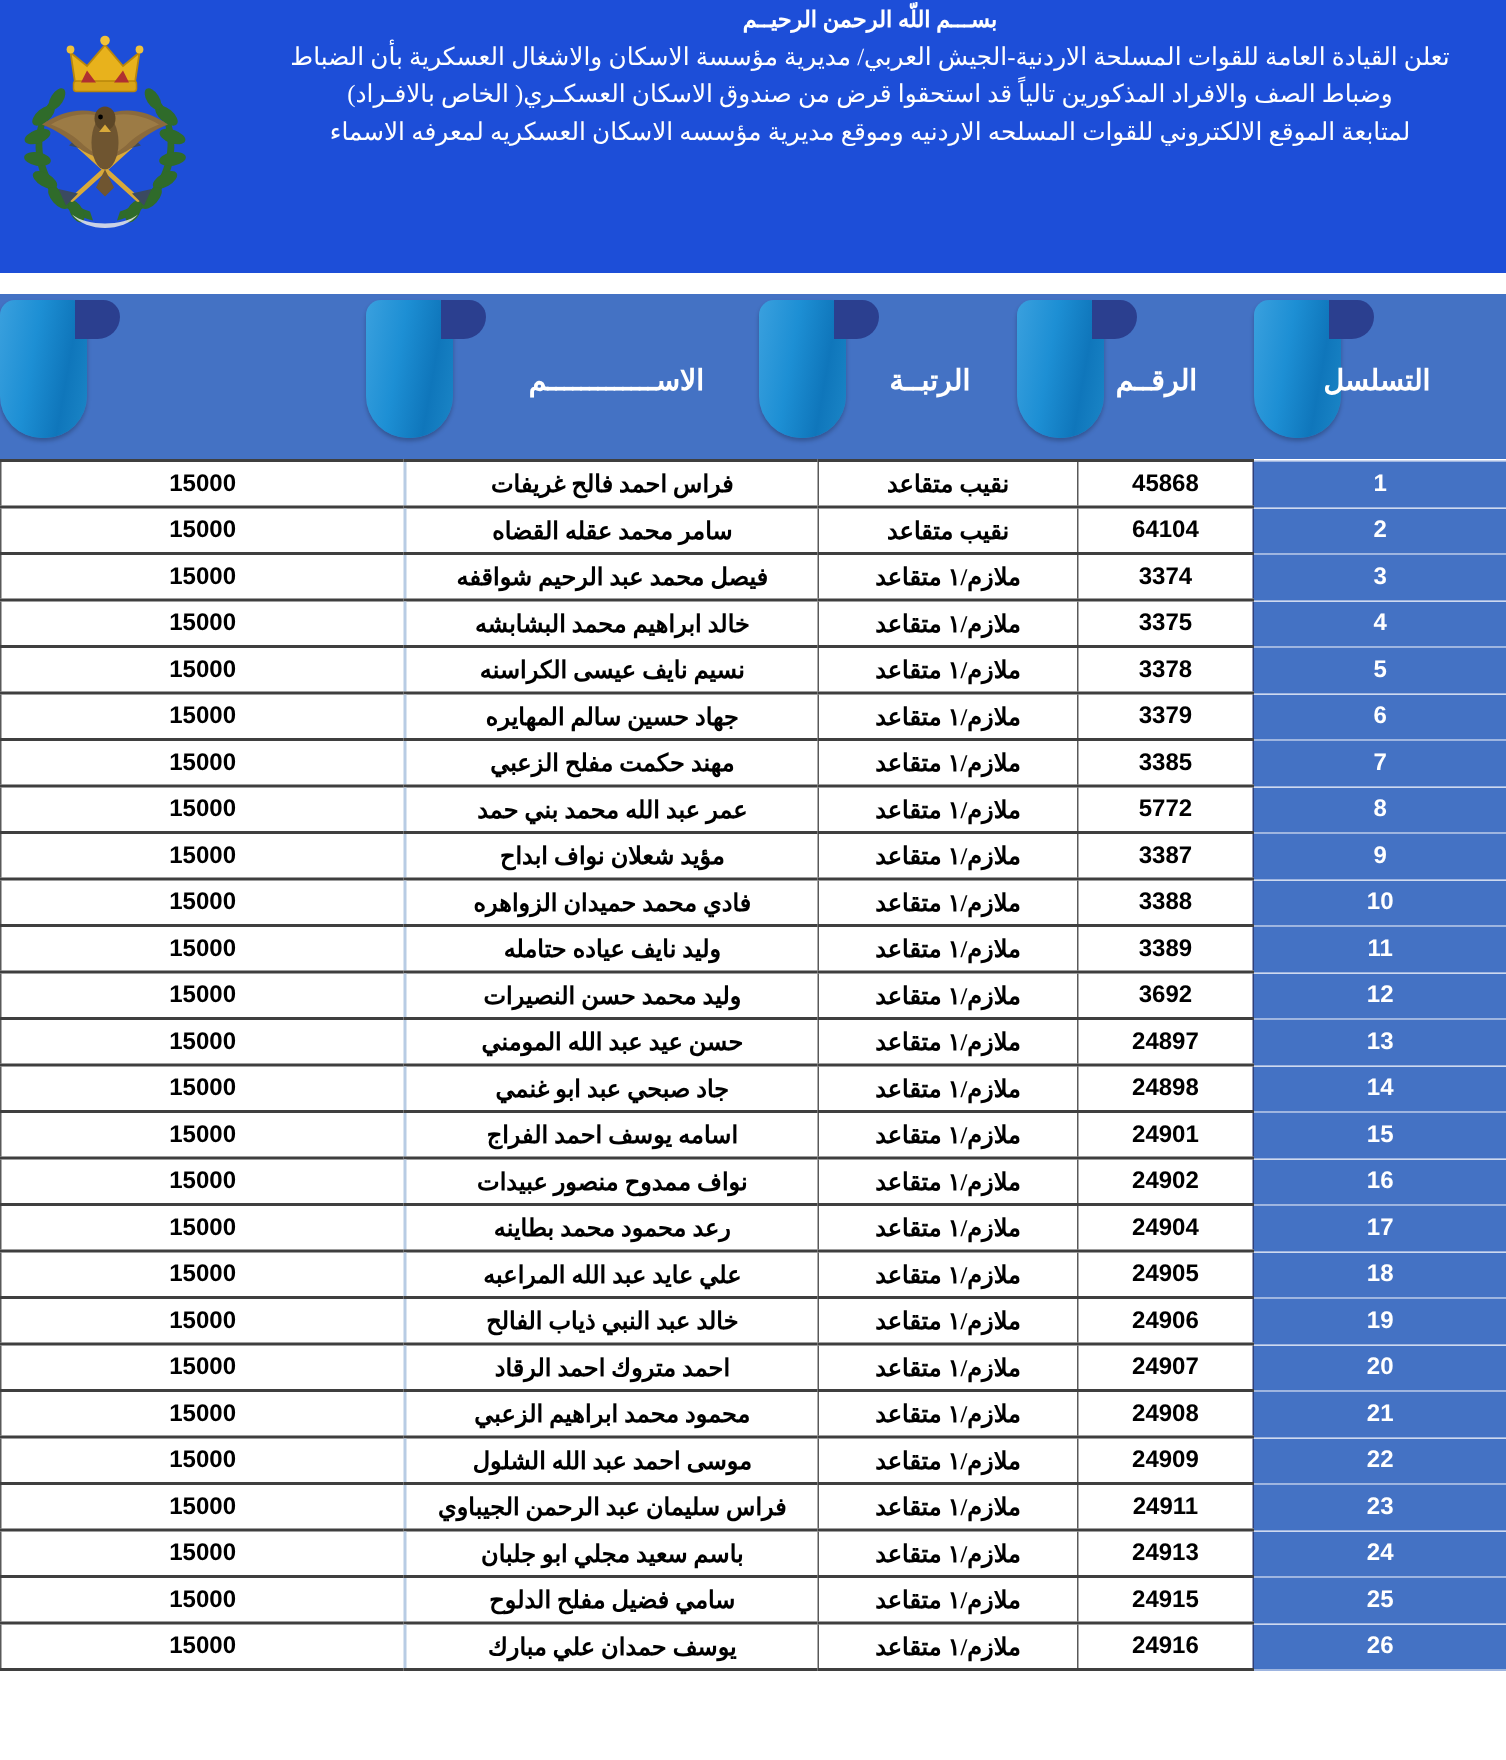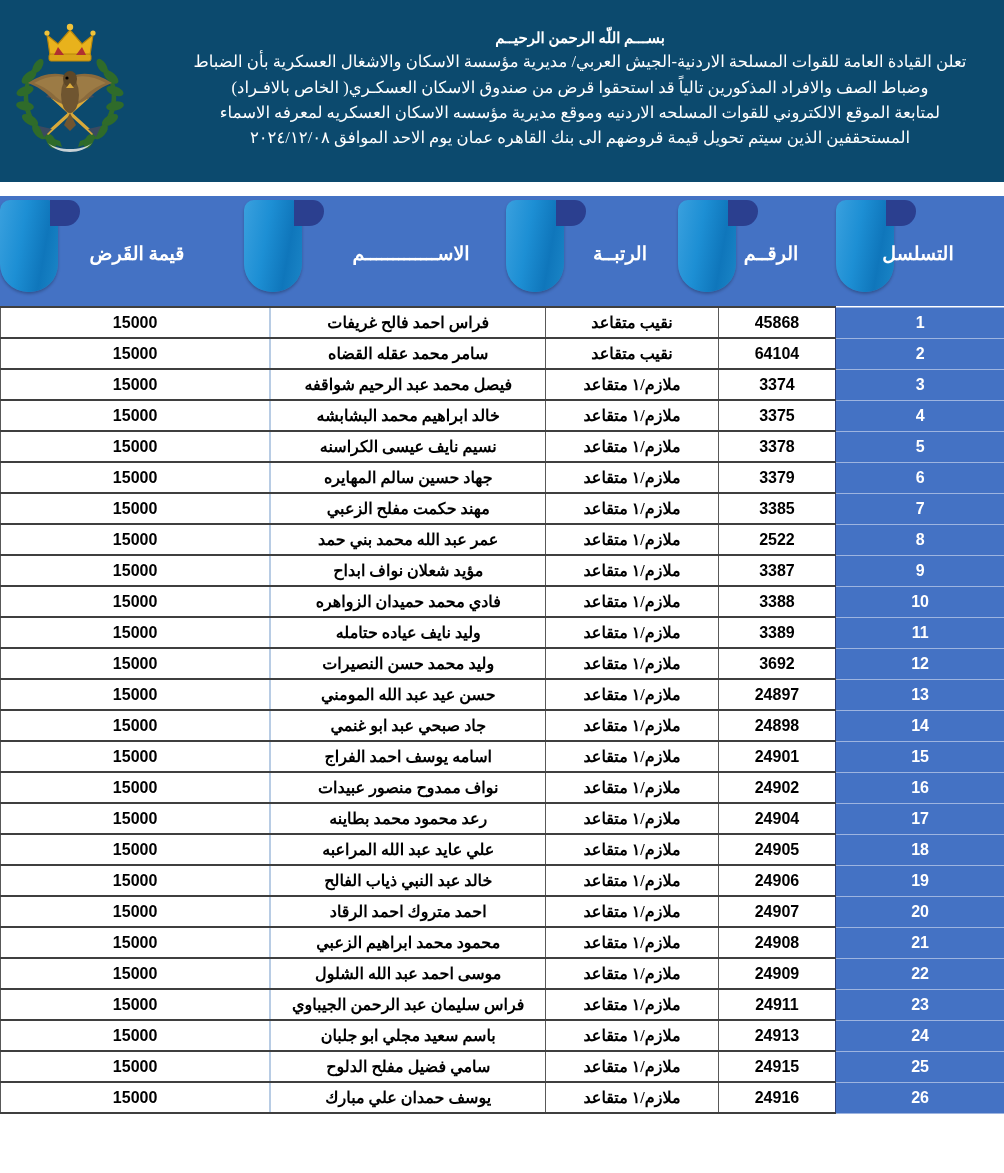--- a/index.html
+++ b/index.html
@@ -14,24 +14,24 @@
     overflow: hidden;
     font-family: "Liberation Serif", "DejaVu Serif", serif;
     direction: rtl;
   }
 
   
   .header-banner {
     position: relative;
     width: 1004px;
     height: 182px;
-    background: #0c4a6e;
+    background: #1d4ed8;
     display: flex;
     flex-direction: row-reverse;
-    align-items: center;
+    align-items: flex-start;
     overflow: hidden;
   }
   .emblem-wrap {
     width: 140px;
     min-width: 140px;
     height: 182px;
     display: flex;
     align-items: center;
     justify-content: center;
   }
@@ -240,40 +240,38 @@
 
       <path d="M34 122 C44 134 68 134 78 122 C68 130 44 130 34 122 Z" fill="#e9e9e9" opacity="0.85"></path>
     </svg>
   </div>
 
   <div class="header-text">
     <div class="basmala">بســـم اللّه الرحمن الرحيــم</div>
     <div class="hline">تعلن القيادة العامة للقوات المسلحة الاردنية-الجيش العربي/ مديرية مؤسسة الاسكان والاشغال العسكرية بأن الضباط</div>
     <div class="hline">وضباط الصف والافراد المذكورين تالياً قد استحقوا قرض من صندوق الاسكان العسكـري( الخاص بالافـراد)</div>
     <div class="hline">لمتابعة الموقع الالكتروني للقوات  المسلحه الاردنيه وموقع مديرية مؤسسه الاسكان العسكريه لمعرفه الاسماء</div>
-    <div class="hline">المستحقفين الذين سيتم تحويل قيمة قروضهم الى بنك القاهره عمان يوم الاحد الموافق ٢٠٢٤/١٢/٠٨</div>
   </div>
 </div>
 
 <div class="banner-gap"></div>
 
 <div class="thead-band">
   <div class="band-inner"></div>
 
   <div class="tab" style="right:110px;"></div>
   <div class="tab" style="right:268px;"></div>
   <div class="tab" style="right:440px;"></div>
   <div class="tab" style="right:702px;"></div>
   <div class="tab" style="right:946px;"></div>
 
   <div class="th-label" style="right:6px;  width:160px;">التسلسل</div>
   <div class="th-label" style="right:170px;width:126px;">الرقــم</div>
   <div class="th-label" style="right:300px;width:168px;">الرتبــة</div>
   <div class="th-label" style="right:458px;width:270px;">الاســـــــــــــم</div>
-  <div class="th-label" style="right:742px;width:250px;">قيمة القَرض</div>
 </div>
 
 <table class="tbl">
   <tbody id="tbody">
       <tr>
         <td class="c-seq">1</td>
         <td class="c-num">45868</td>
         <td class="c-rank">نقيب متقاعد</td>
         <td class="c-name">فراس احمد فالح غريفات</td>
         <td class="c-loan">15000</td>
@@ -315,21 +313,21 @@
       </tr>
       <tr>
         <td class="c-seq">7</td>
         <td class="c-num">3385</td>
         <td class="c-rank">ملازم/١ متقاعد</td>
         <td class="c-name">مهند حكمت مفلح الزعبي</td>
         <td class="c-loan">15000</td>
       </tr>
       <tr>
         <td class="c-seq">8</td>
-        <td class="c-num">2522</td>
+        <td class="c-num">5772</td>
         <td class="c-rank">ملازم/١ متقاعد</td>
         <td class="c-name">عمر عبد الله محمد بني حمد</td>
         <td class="c-loan">15000</td>
       </tr>
       <tr>
         <td class="c-seq">9</td>
         <td class="c-num">3387</td>
         <td class="c-rank">ملازم/١ متقاعد</td>
         <td class="c-name">مؤيد شعلان نواف ابداح</td>
         <td class="c-loan">15000</td>

